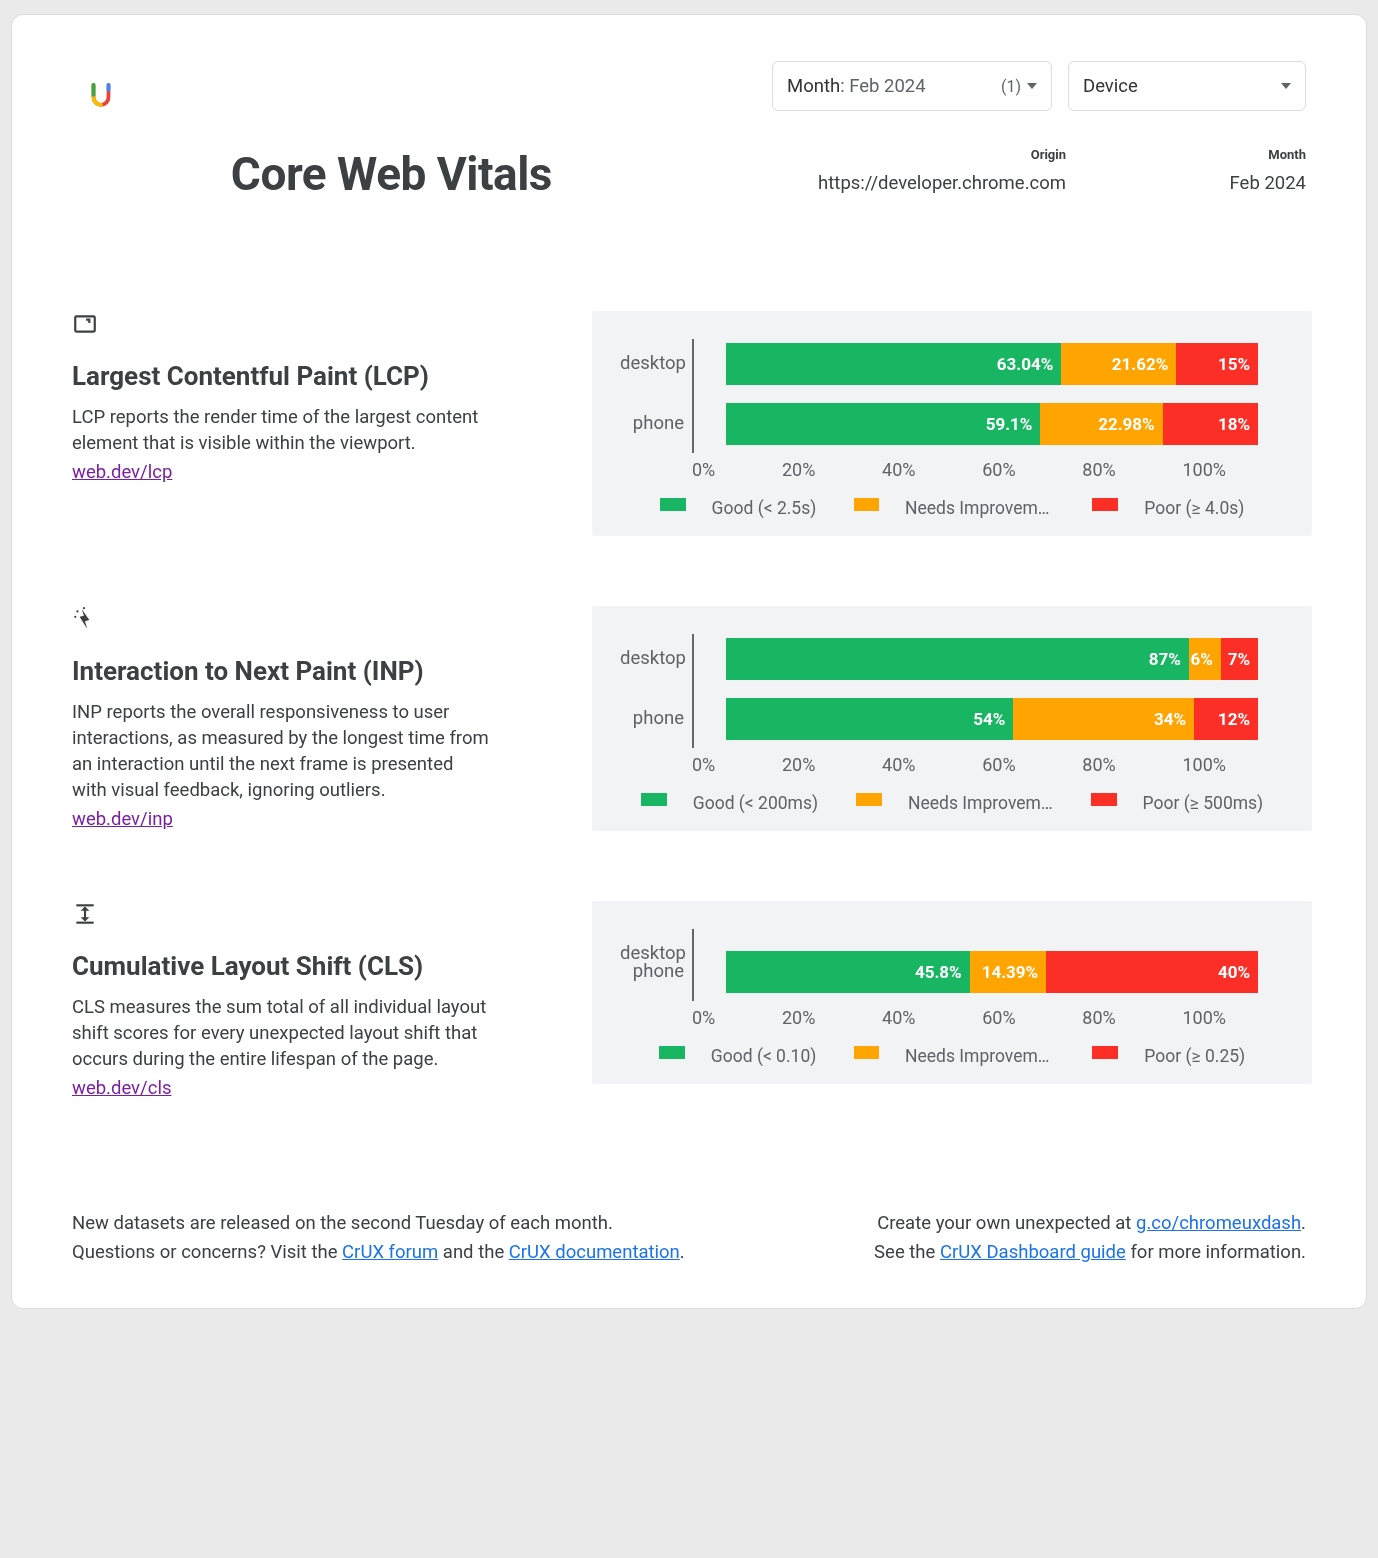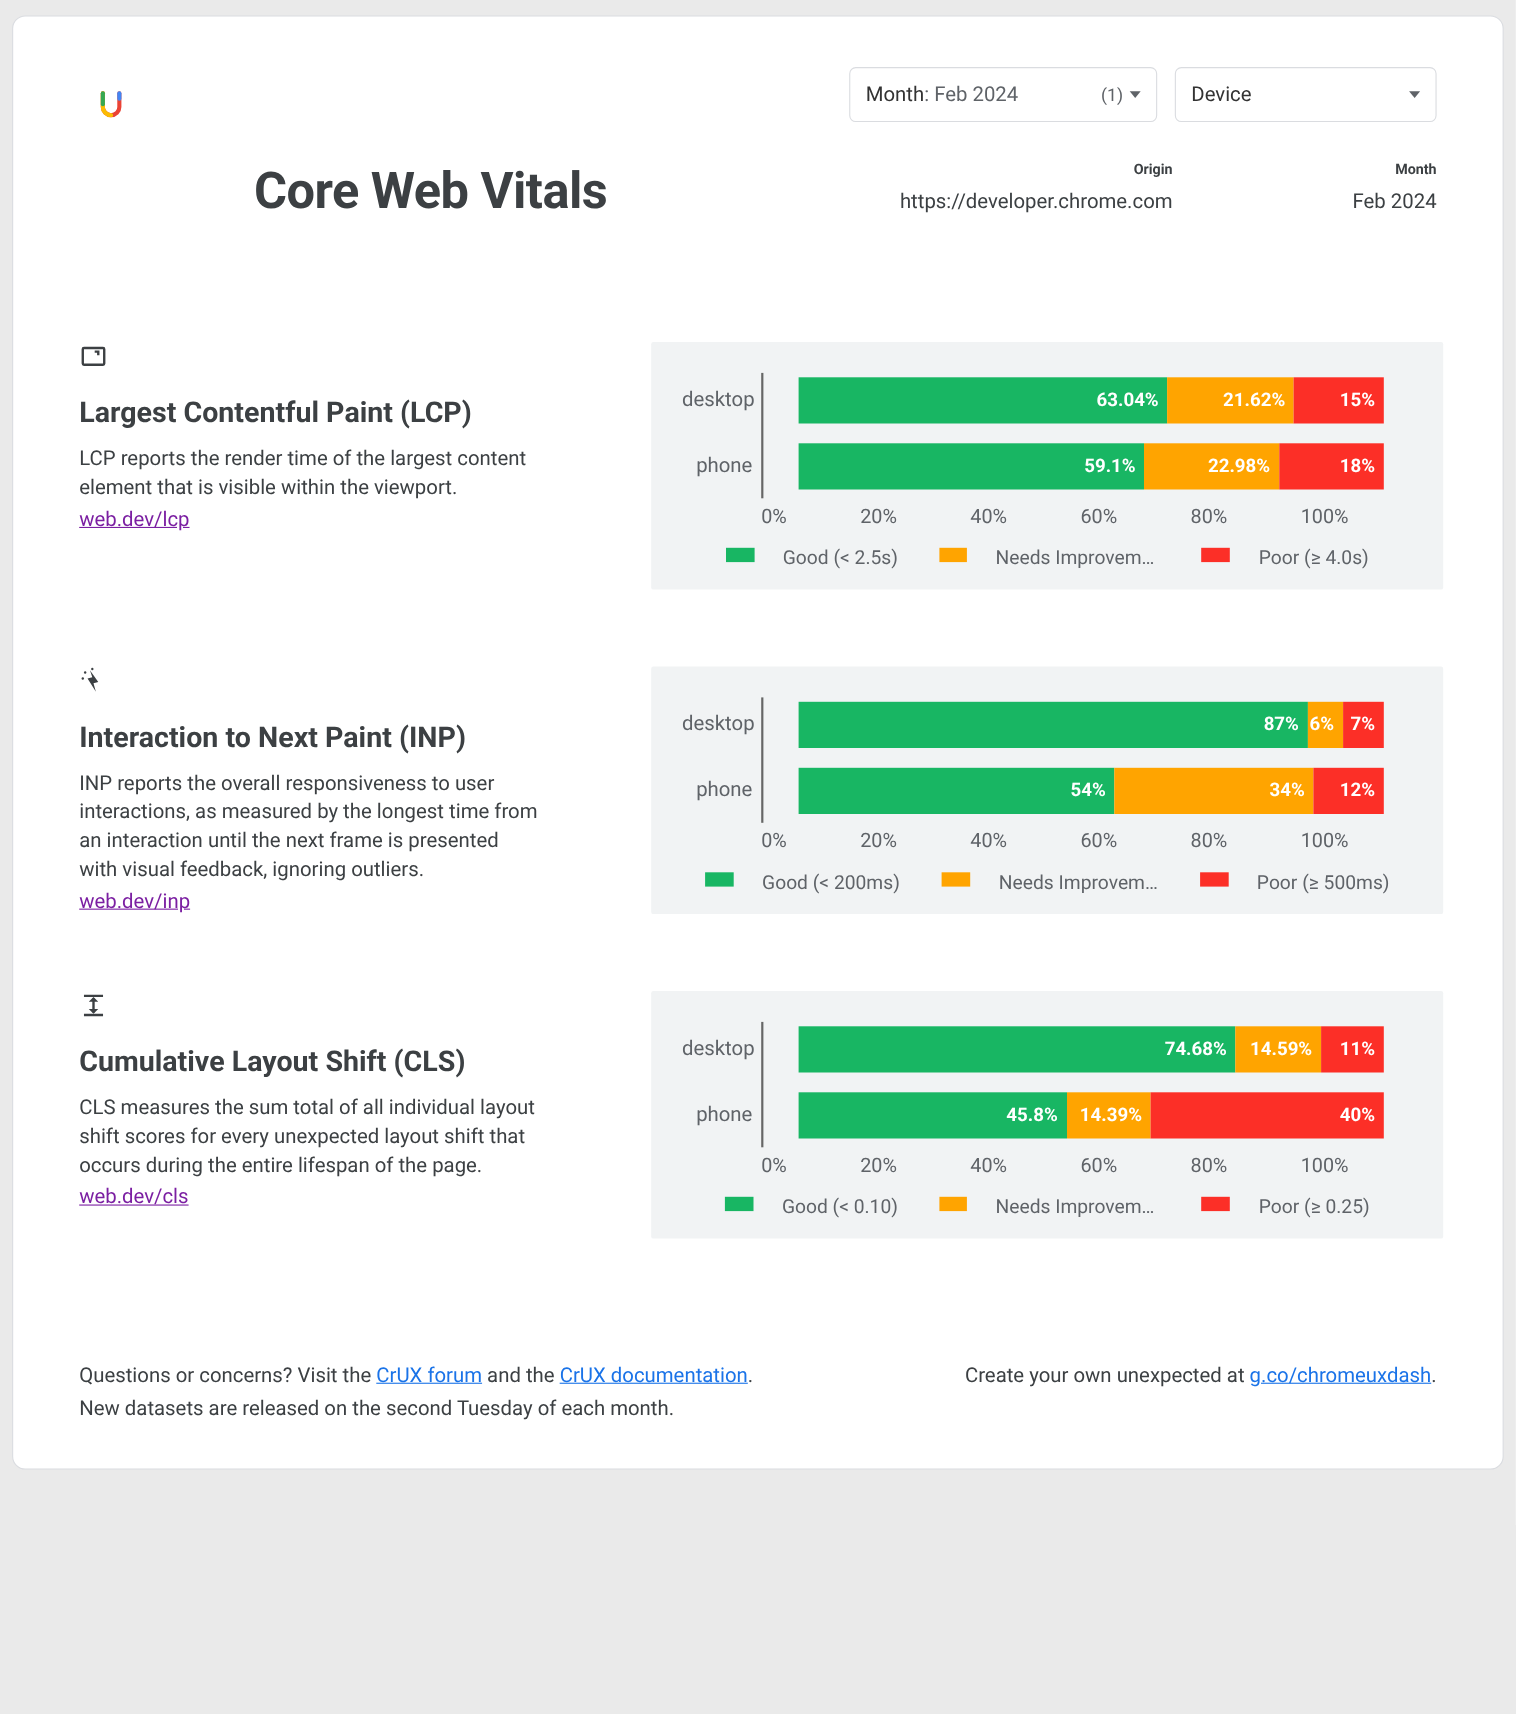--- a/index.html
+++ b/index.html
@@ -229,25 +229,20 @@
               <line x1="12" y1="6" x2="12" y2="18"></line>
               <polyline points="8 9 12 5 16 9" fill="#3c4043" stroke="none"></polyline>
               <polyline points="8 15 12 19 16 15" fill="#3c4043" stroke="none"></polyline>
             </svg></div><h2 class="metric">Cumulative Layout Shift (CLS)</h2><p class="desc">CLS measures the sum total of all individual layout shift scores for every unexpected layout shift that occurs during the entire lifespan of the page.</p><a class="purple">web.dev/cls</a></div>
         <div class="panel">
           <div class="plot">
             <div class="vline"></div>
             <div class="plot-rows">
               <div class="plot-row" style="position: relative;">
                 <div class="cat" style="position: absolute; left: -72px; width: 64px; top: 9px;">desktop</div>
-                <div class="plot-bar">
-                  <div class="seg good" style="width: 74.68%;">74.68%</div>
-                  <div class="seg needs" style="width: 14.59%;">14.59%</div>
-                  <div class="seg poor" style="width: 10.73%;">11%</div>
-                </div>
               </div>
               <div class="plot-row" style="position: relative;">
                 <div class="cat" style="position: absolute; left: -72px; width: 64px; top: 9px;">phone</div>
                 <div class="plot-bar">
                   <div class="seg good" style="width: 45.8%;">45.8%</div>
                   <div class="seg needs" style="width: 14.39%;">14.39%</div>
                   <div class="seg poor" style="width: 39.81%;">40%</div>
                 </div>
               </div>
             </div>
@@ -273,25 +268,28 @@
               <span class="sw poor"></span>
               <span class="txt">Poor (≥ 0.25)</span>
             </div>
           </div>
         </div>
       </div>
     </div>
 
   <div class="footer">
     <div class="left">
+      <div><span>New datasets are released on the second Tuesday of each month.</span></div>
       <div>
         <span>Questions or concerns? Visit the </span><a class="blue">CrUX forum</a><span> and the </span><a class="blue">CrUX documentation</a><span>.</span>
       </div>
-      <div><span>New datasets are released on the second Tuesday of each month.</span></div>
     </div>
     <div class="right">
       <div>
         <span>Create your own unexpected at </span><a class="blue">g.co/chromeuxdash</a><span>.</span>
       </div>
+      <div>
+        <span>See the </span><a class="blue">CrUX Dashboard guide</a><span> for more information.</span>
+      </div>
     </div>
   </div>
 
 </div>
 
 </body></html>

